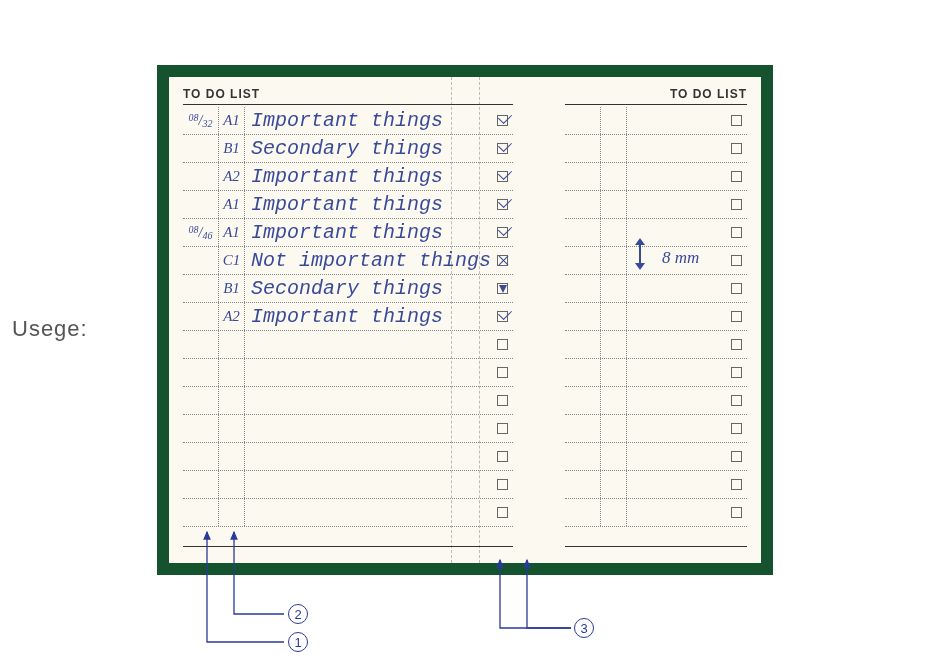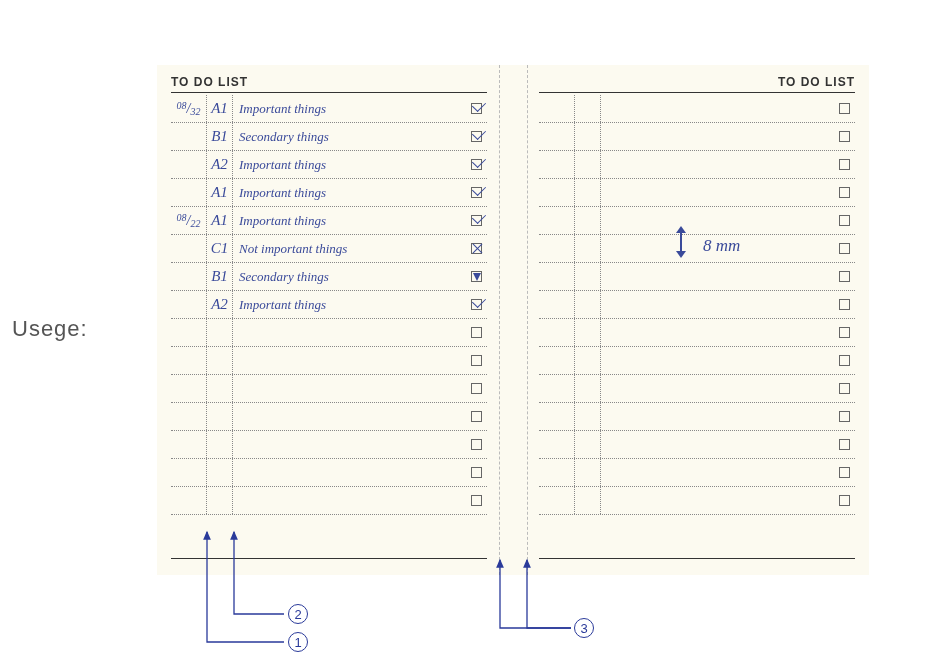--- a/index.html
+++ b/index.html
@@ -15,24 +15,24 @@
     left: 12px;
     top: 316px;
     font-size: 22px;
     color: #555;
     letter-spacing: 1px;
   }
   .notebook-frame {
     position: absolute;
     left: 157px;
     top: 65px;
-    width: 712px;
+    width: 616px;
     height: 510px;
-    background: #22c55e;
-    padding: 0;
+    background: #14532d;
+    padding: 12px;
   }
   .notebook {
     width: 100%;
     height: 100%;
     background: #fcfaf0;
     display: flex;
     position: relative;
   }
   .page {
     flex: 1;
@@ -83,22 +83,22 @@
     text-align: center;
     border-right: 1px dotted #888;
     height: 100%;
     display: flex;
     align-items: center;
     justify-content: center;
     font-weight: 500;
   }
   .col-task {
     flex: 1;
-    font-family: Liberation Serif, serif;
-    font-size: 13px;
+    font-family: Liberation Mono, monospace;
+    font-size: 20px;
     color: #3a4a9a;
     font-style: italic;
     padding-left: 6px;
     font-weight: 500;
     white-space: nowrap;
   }
   .col-check {
     width: 22px;
     display: flex;
     align-items: center;
@@ -278,21 +278,21 @@
             <div class="col-prio">A1</div>
             <div class="col-task">Important things</div>
             <div class="col-check">
               <div class="checkbox checked"></div>
             </div>
           </div>
           <div class="row">
             <div class="col-date">
               <span style="font-size:10px;position:relative;top:-3px;">08</span>
               <span style="font-size:14px;">/</span>
-              <span style="font-size:10px;position:relative;top:3px;">22</span>
+              <span style="font-size:10px;position:relative;top:3px;">46</span>
             </div>
             <div class="col-prio">A1</div>
             <div class="col-task">Important things</div>
             <div class="col-check">
               <div class="checkbox checked"></div>
             </div>
           </div>
           <div class="row">
             <div class="col-date"></div>
             <div class="col-prio">C1</div>

